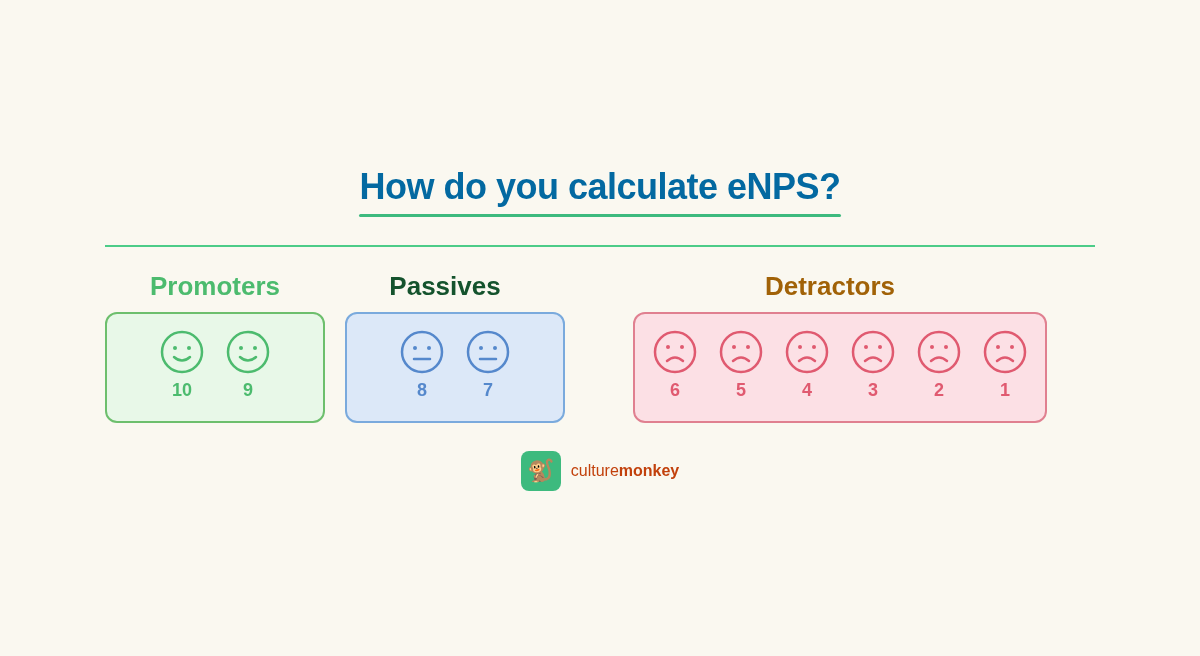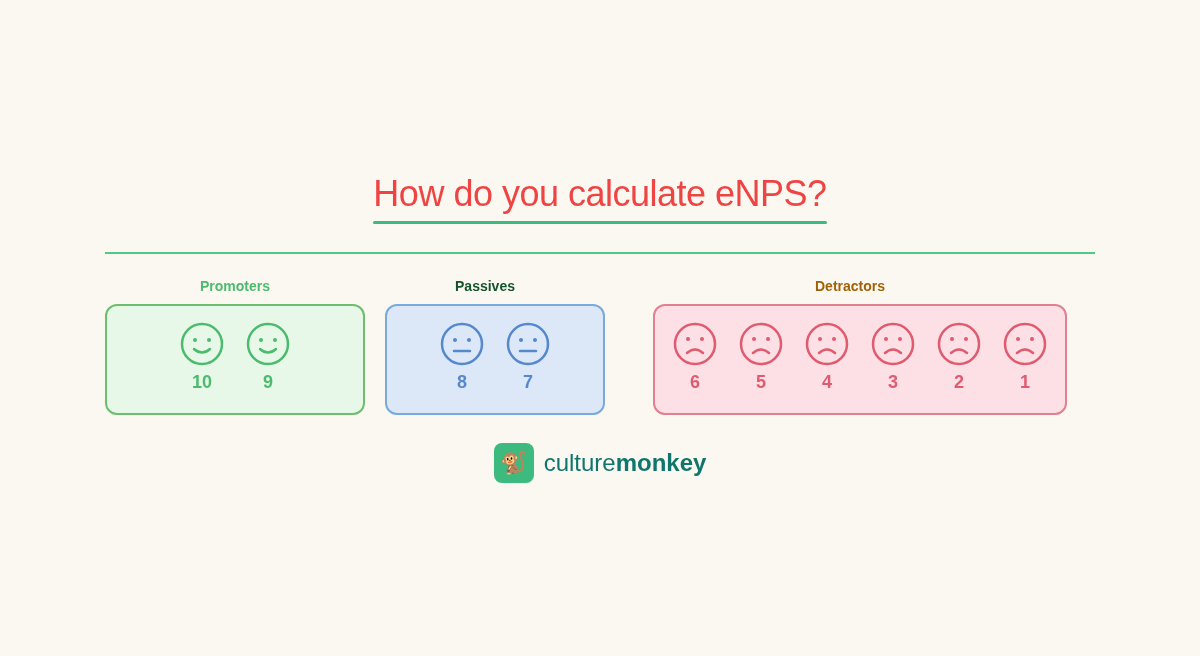--- a/index.html
+++ b/index.html
@@ -26,22 +26,22 @@
     }
 
     
     .title-section {
       text-align: center;
       margin-bottom: 28px;
     }
 
     .title-text {
       font-size: 36px;
-      font-weight: 400;
-      color: #ef4444;
+      font-weight: 700;
+      color: #0369a1;
       letter-spacing: -0.5px;
     }
 
     .title-underline {
       width: 100%;
       height: 3px;
       background-color: #3dba7e;
       margin-top: 6px;
       border-radius: 2px;
     }
@@ -101,41 +101,41 @@
       width: 90%;
     }
 
     .category-section {
       display: flex;
       flex-direction: column;
       align-items: center;
     }
 
     .category-label {
-      font-size: 14px;
+      font-size: 26px;
       font-weight: 800;
       margin-bottom: 10px;
     }
 
     .label-promoters { color: #4cbb6e; }
     .label-passives { color: #14532d; }
     .label-detractors { color: #a16207; }
 
     .category-card {
       border-radius: 12px;
       padding: 14px 16px;
       display: flex;
       flex-direction: column;
       align-items: center;
     }
 
     .promoters-card {
       background: #e8f8e8;
       border: 2px solid #6dbf6d;
-      width: 260px;
+      width: 220px;
     }
 
     .passives-card {
       background: #dce8f8;
       border: 2px solid #7aaadd;
       width: 220px;
       margin-left: 20px;
     }
 
     .detractors-card {
@@ -188,22 +188,22 @@
       height: 40px;
       background: #3dba7e;
       border-radius: 8px;
       display: flex;
       align-items: center;
       justify-content: center;
       font-size: 22px;
     }
 
     .brand-name {
-      font-size: 24px;
-      color: #0f766e;
+      font-size: 16px;
+      color: #c2410c;
     }
 
     .brand-name strong {
       font-weight: 900;
     }
   </style>
 </head>
 <body>
 
 <div class="main-container">

